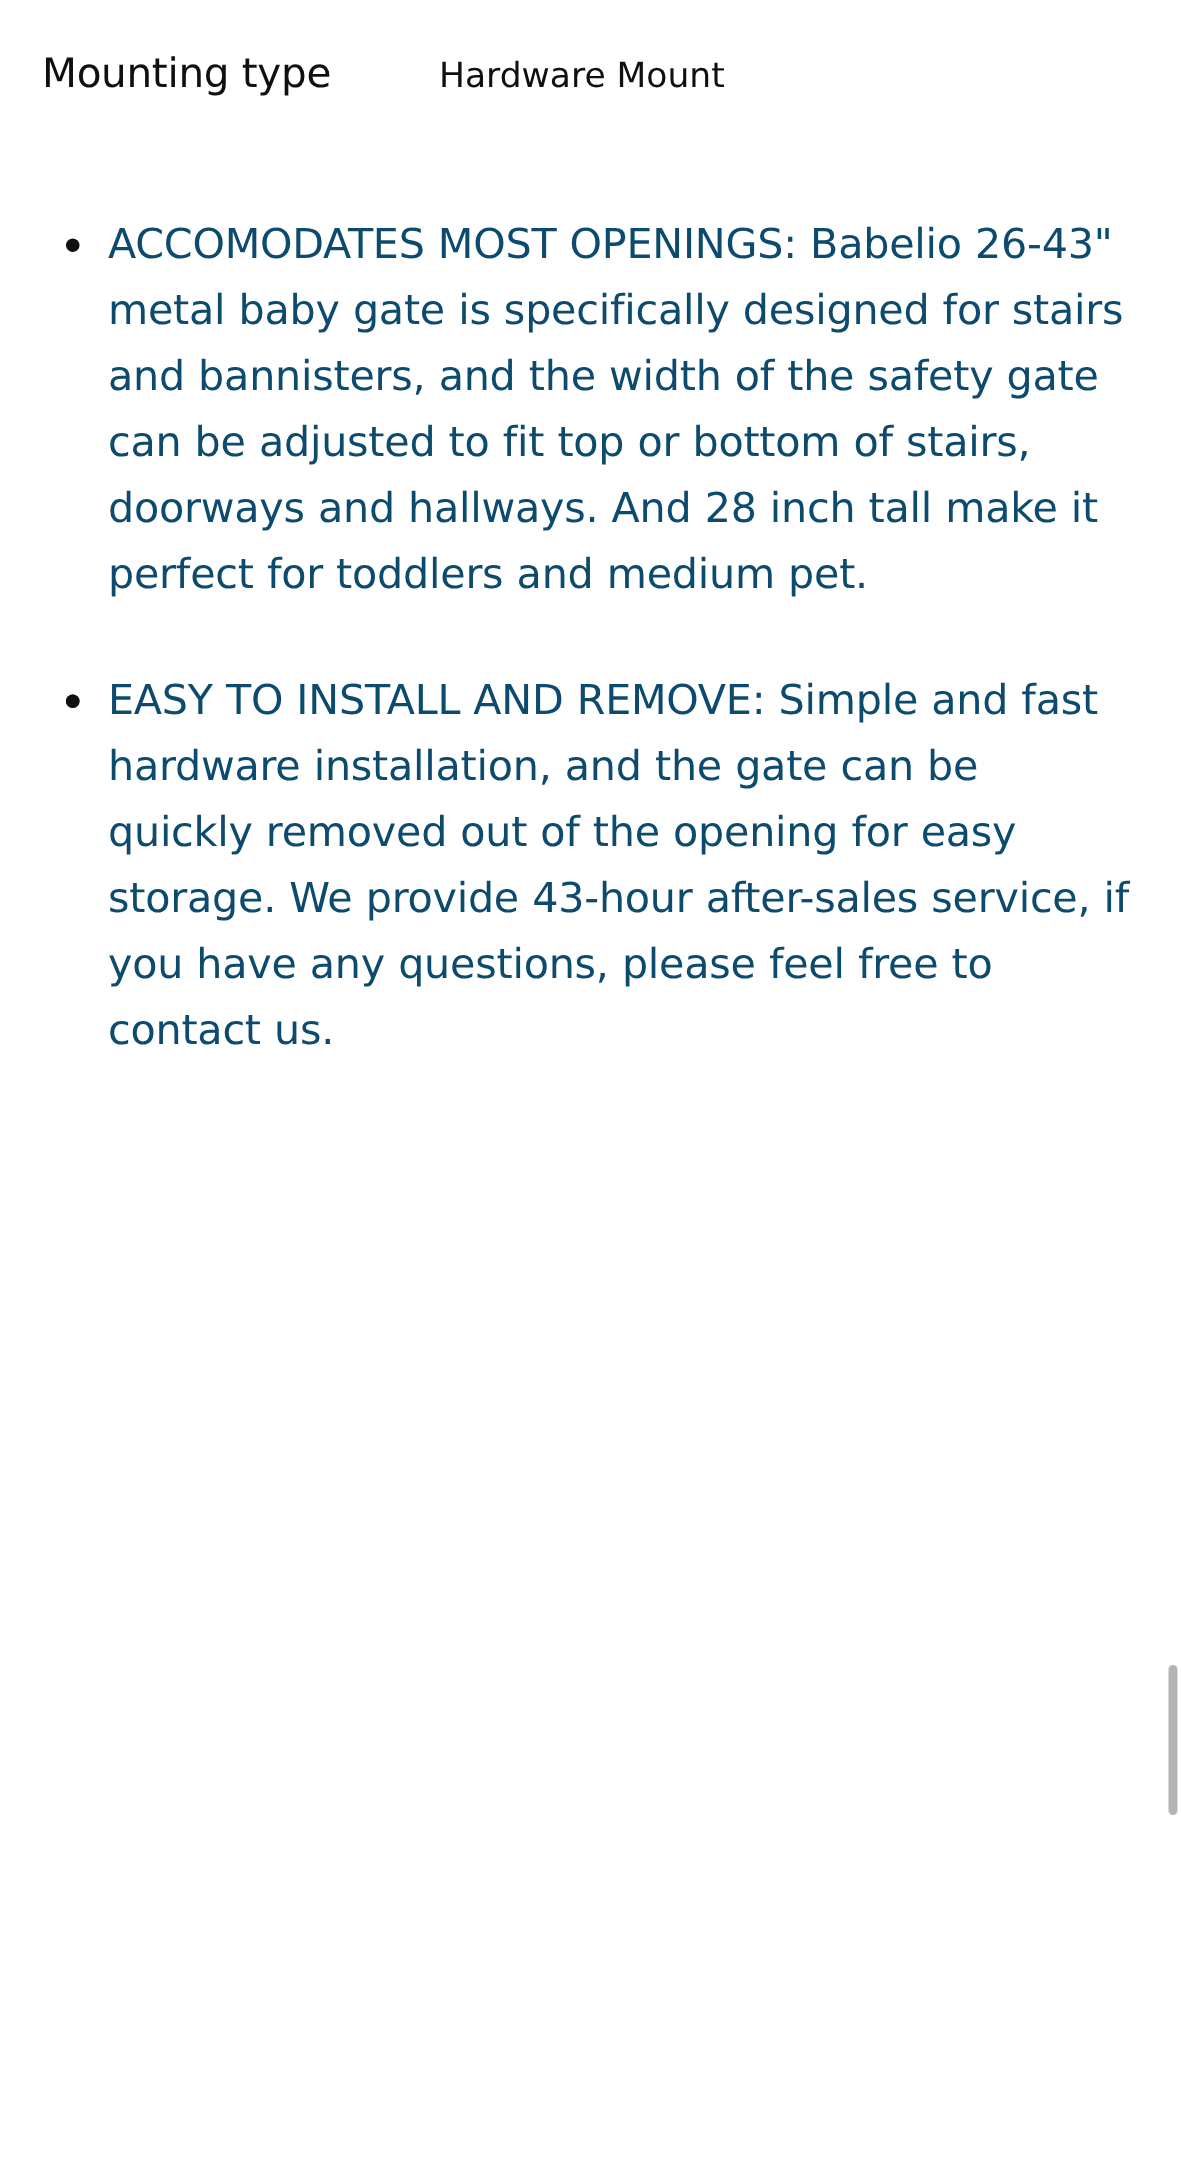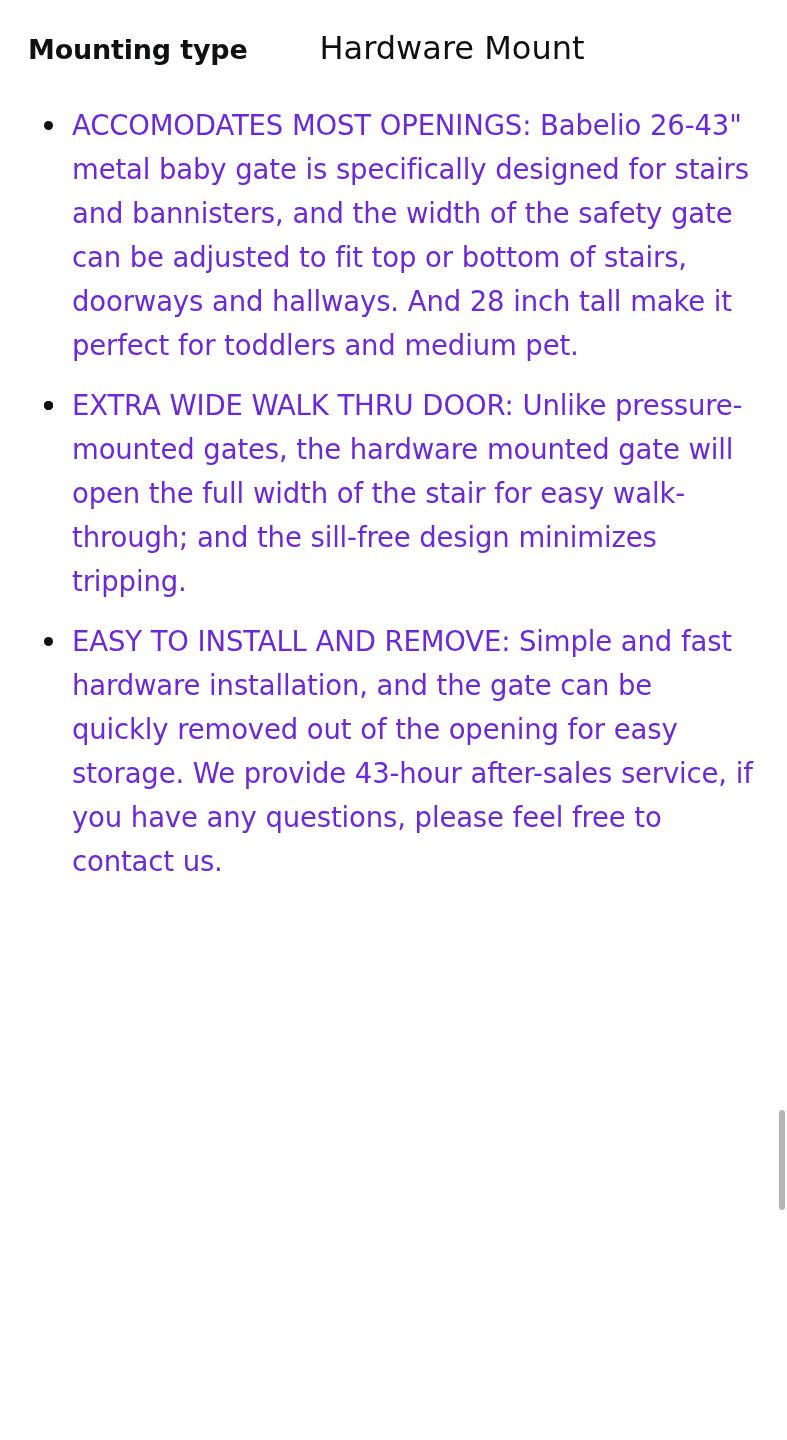--- a/index.html
+++ b/index.html
@@ -25,50 +25,51 @@
 
   
   .attr-row {
     display: flex;
     align-items: baseline;
     padding: 10px 28px 0 28px;
     box-sizing: border-box;
   }
   .attr-label {
     font-size: 27px;
-    font-weight: 700;
+    font-weight: 400;
     color: #0f1111;
     letter-spacing: -0.2px;
     white-space: nowrap;
     margin-top: 24px;
   }
   .attr-value {
-    font-size: 32px;
+    font-size: 23px;
     font-weight: 400;
     color: #0f1111;
     margin-left: 72px;
     white-space: nowrap;
   }
 
   
   .feature-list {
     list-style: none;
     margin: 0;
     padding: 36px 34px 0 34px;
     box-sizing: border-box;
   }
   .feature-item {
     position: relative;
     padding-left: 38px;
     margin-bottom: 16px;
     font-size: 27.5px;
     line-height: 44px;
-    color: #6d28d9;
+    color: #0c4a6e;
     letter-spacing: -0.15px;
     word-spacing: 0.2px;
+    margin-top: 40px;
   }
   .feature-item:last-child {
     margin-bottom: 0;
   }
   .bullet-dot {
     position: absolute;
     left: 10px;
     top: 18px;
     width: 9px;
     height: 9px;
@@ -100,23 +101,19 @@
   <ul class="feature-list">
     <li class="feature-item">
       <span class="bullet-dot"></span>
       <span>ACCOMODATES MOST OPENINGS: Babelio 26-43" metal baby gate is specifically designed for stairs and bannisters, and the width of the safety gate can be adjusted to fit top or bottom of stairs, doorways and hallways. And 28 inch tall make it perfect for toddlers and medium pet.</span>
     </li>
     <li class="feature-item">
       <span class="bullet-dot"></span>
     </li>
     <li class="feature-item">
       <span class="bullet-dot"></span>
-      <span>EXTRA WIDE WALK THRU DOOR: Unlike pressure-mounted gates, the hardware mounted gate will open the full width of the stair for easy walk-through; and the sill-free design minimizes tripping.</span>
-    </li>
-    <li class="feature-item">
-      <span class="bullet-dot"></span>
       <span>EASY TO INSTALL AND REMOVE: Simple and fast hardware installation, and the gate can be quickly removed out of the opening for easy storage. We provide 43-hour after-sales service, if you have any questions, please feel free to contact us.</span>
     </li>
   </ul>
 
   <div class="scroll-indicator"></div>
 
 </div>
 
 </body></html>

